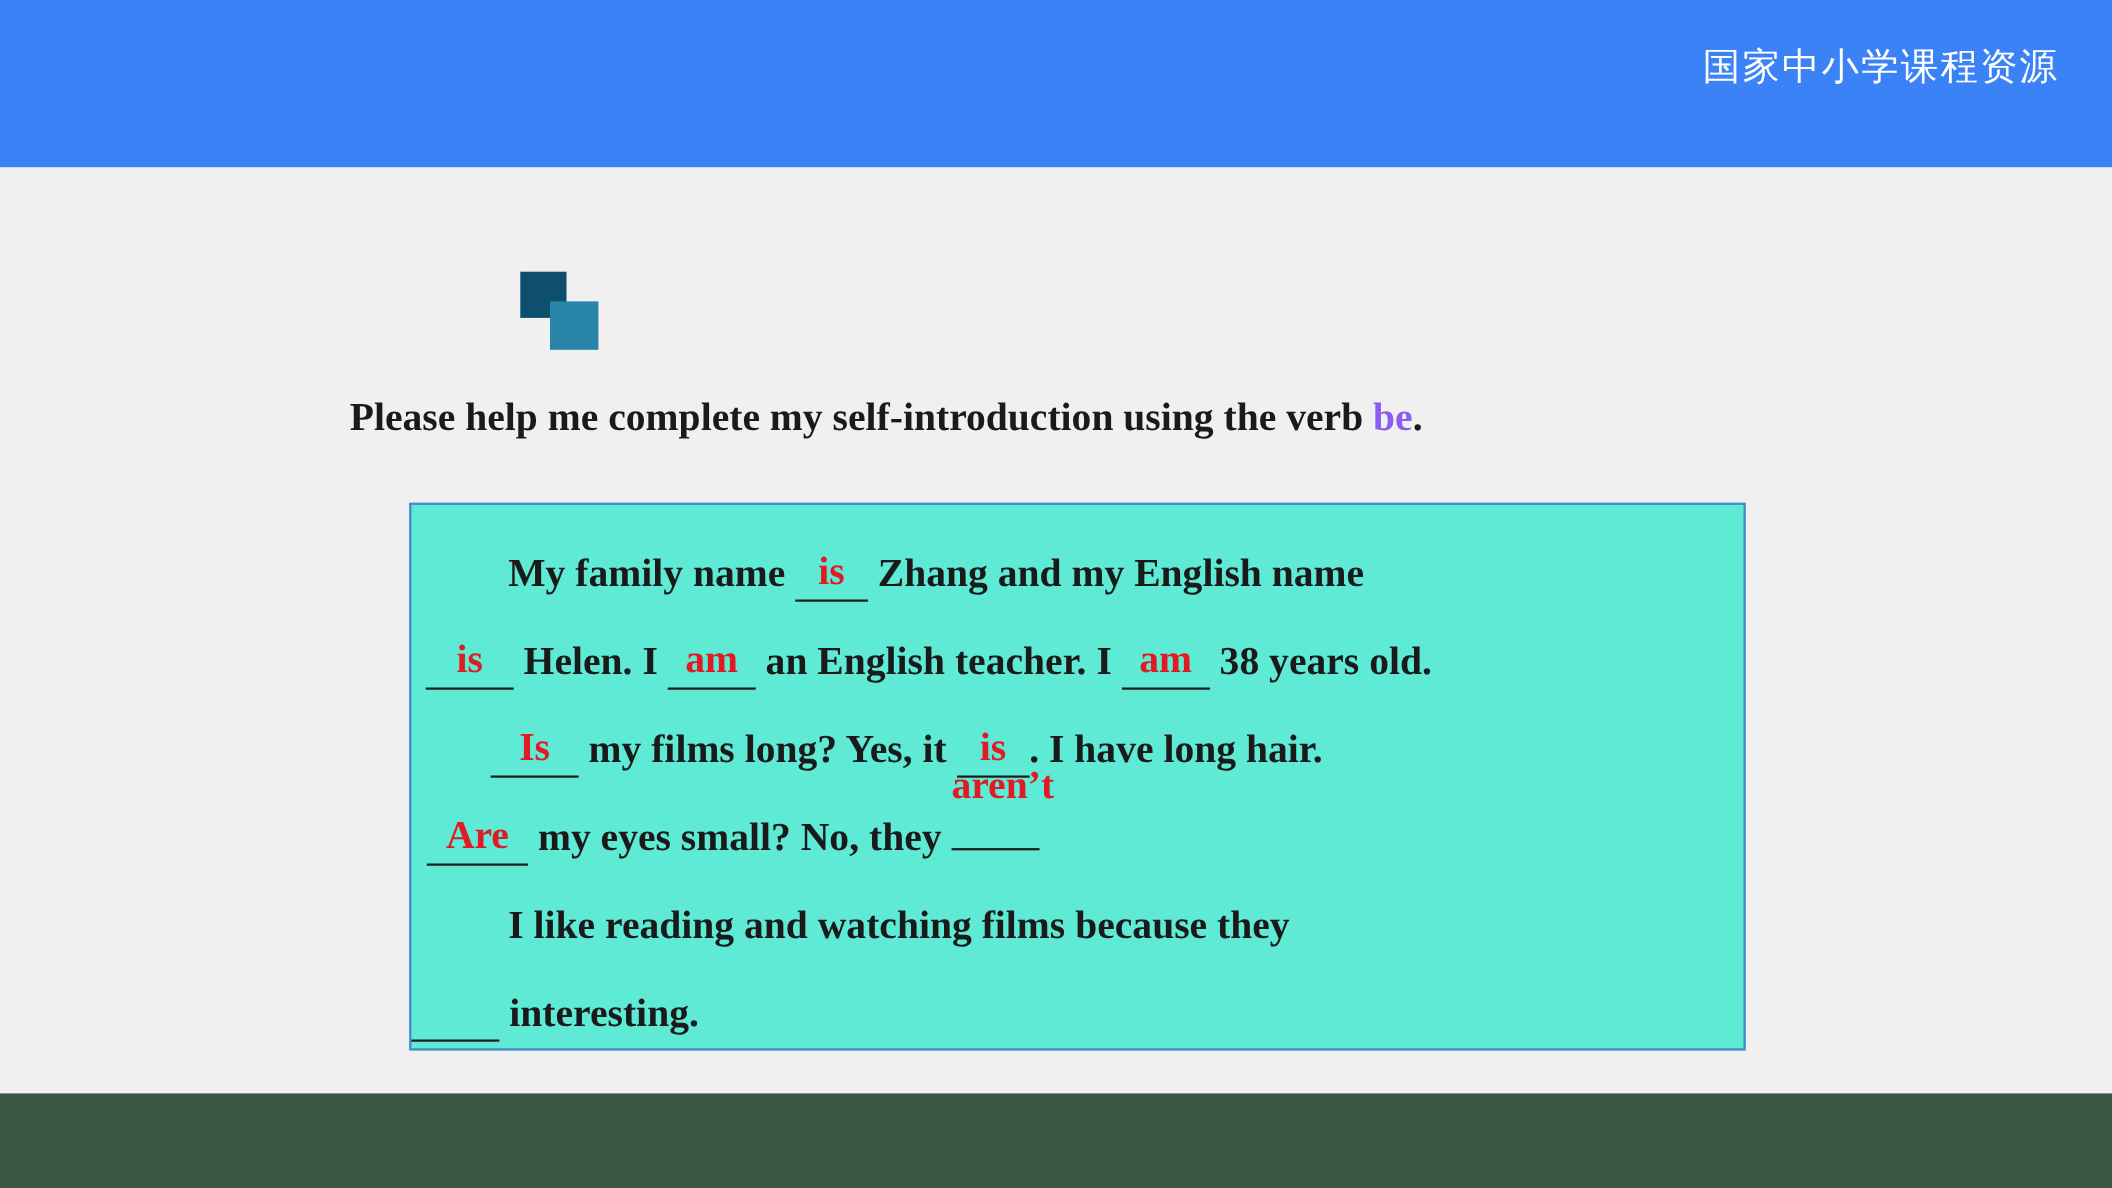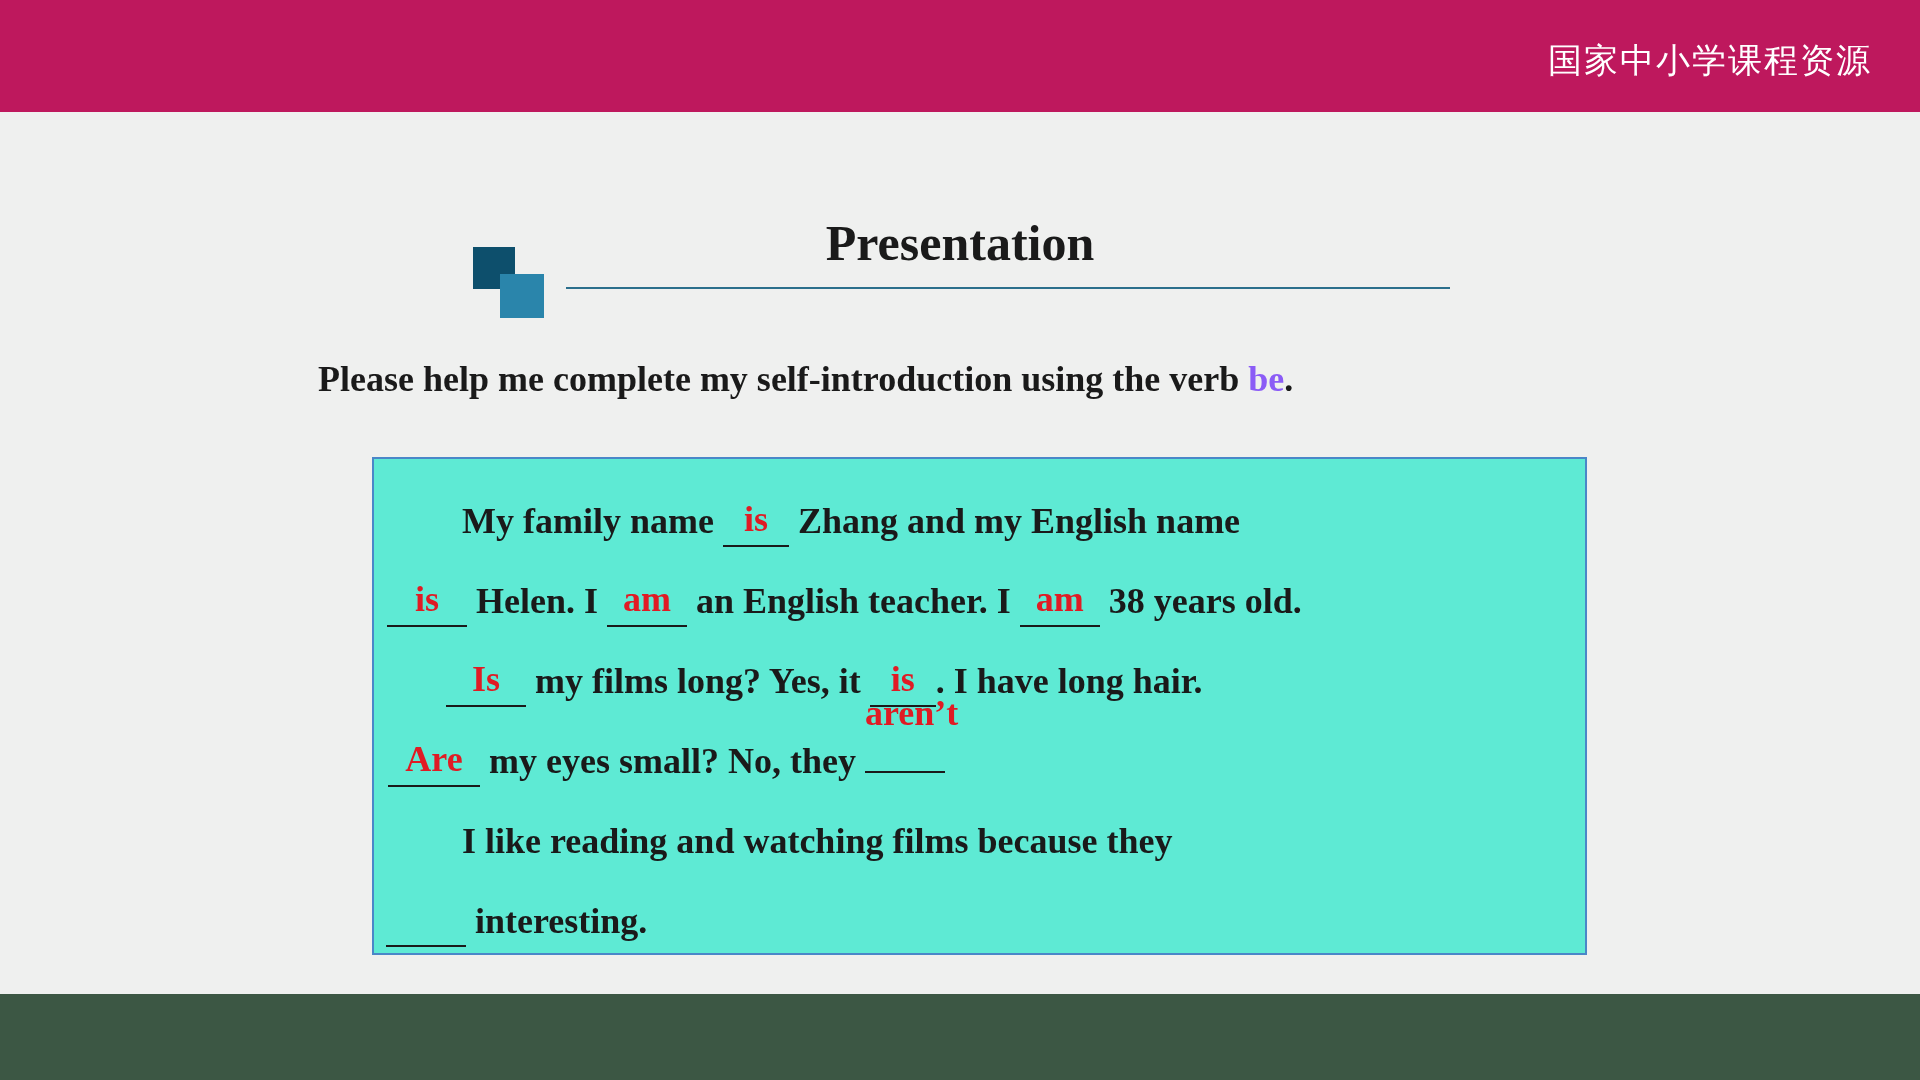--- a/index.html
+++ b/index.html
@@ -16,22 +16,22 @@
   .slide {
     position: relative;
     width: 1920px;
     height: 1080px;
     background: #eff0ef;
   }
   .top-bar {
     position: absolute;
     left: 0; top: 0;
     width: 1920px;
-    height: 112px;
-    background: #be185d;
+    height: 152px;
+    background: #3b82f6;
   }
   .brand {
     position: absolute;
     right: 48px;
     top: 38px;
     color: #ffffff;
     font-family: "DejaVu Sans", sans-serif;
     font-size: 34px;
     letter-spacing: 2px;
     white-space: nowrap;
@@ -122,21 +122,21 @@
     font-weight: bold;
     color: #1a1a1a;
     white-space: nowrap;
     line-height: 80px;
   }
   .line.indent1 { padding-left: 88px; }
   .line.indent2 { padding-left: 13px; }
   .line.indent3 { padding-left: 72px; }
   .line.indent4 { padding-left: 14px; }
   .line.indent5 { padding-left: 88px; }
-  .line.indent6 { padding-left: 12px; }
+  .line.indent6 { }
 
   
   .blank {
     position: relative;
     display: inline-block;
     text-align: center;
     border-bottom: 2px solid #1a1a1a;
     vertical-align: baseline;
     color: #e01b24;
     font-weight: bold;
@@ -162,24 +162,20 @@
 </style>
 </head>
 <body>
 
 <div class="slide">
 
   <div class="top-bar">
     <div class="brand">国家中小学课程资源</div>
   </div>
 
-  <div class="title-wrap">
-    <div class="title-text">Presentation</div>
-    <div class="title-rule"></div>
-  </div>
   <div class="sq-dark"></div>
   <div class="sq-light"></div>
 
   <div class="prompt">
     <span>Please help me complete my self-introduction using the verb </span><span class="be">be</span><span>.</span>
   </div>
 
   <div class="panel">
     <div class="lines">
 

